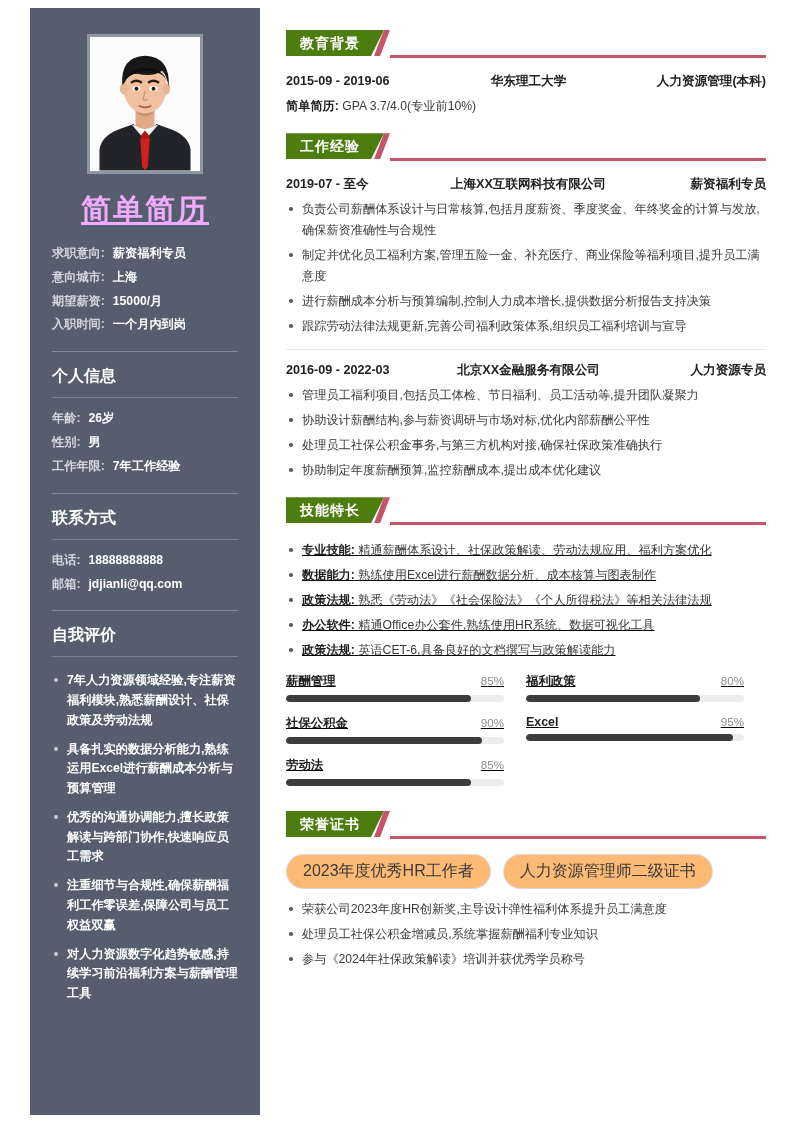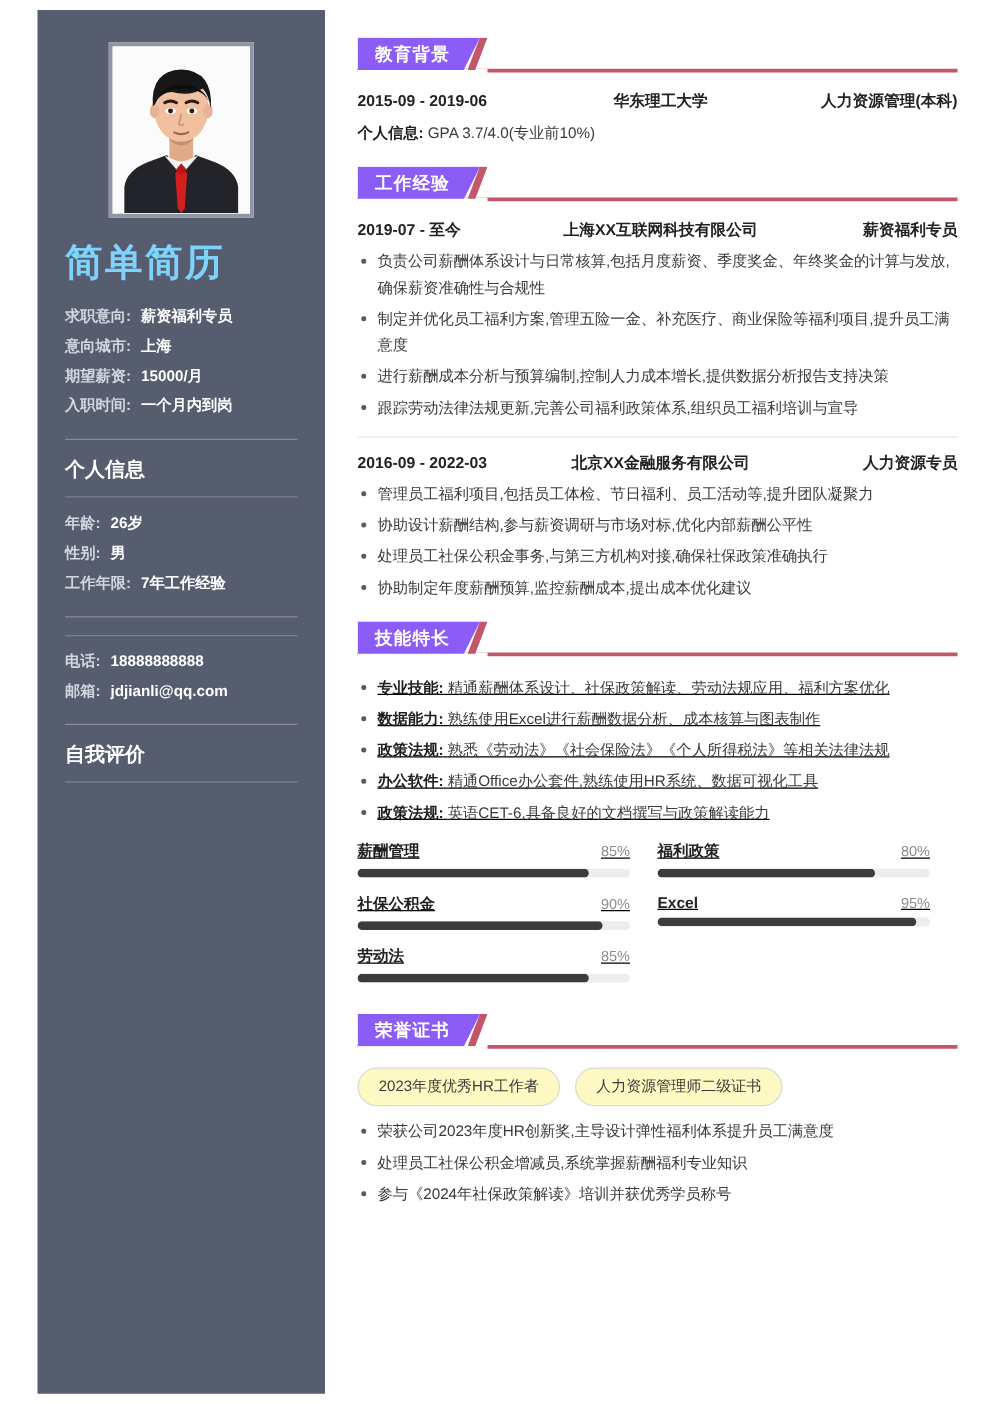--- a/index.html
+++ b/index.html
@@ -31,26 +31,27 @@
     width: 116px; height: 140px;
     margin: 0 auto 16px auto;
     background: #ffffff;
     border: 3px solid #8f96a3;
     overflow: hidden;
     position: relative;
   }
   .photo-wrap svg { display: block; width: 100%; height: 100%; }
 
   .resume-title {
-    text-align: left;
+    text-align: center;
     font-size: 30px;
     font-weight: bold;
     letter-spacing: 2px;
-    color: #7dd3fc;
+    color: #f0abfc;
     margin: 2px 0 16px 0;
+    text-decoration: underline;
   }
 
   .kv {
     font-size: 12.2px;
     line-height: 1.05;
     margin-bottom: 11px;
     display: flex;
     align-items: flex-start;
   }
   .kv .k {
@@ -110,21 +111,21 @@
   .sec { margin-bottom: 6px; }
   .sec-head {
     position: relative;
     height: 30px;
     margin-bottom: 13px;
   }
   .sec-head .tag {
     position: absolute;
     left: 0; top: 0;
     height: 26px;
-    background: #8b5cf6;
+    background: #4d7c0f;
     color: #ffffff;
     font-size: 14px;
     font-weight: bold;
     line-height: 26px;
     padding: 0 24px 0 14px;
     clip-path: polygon(0 0, 100% 0, calc(100% - 13px) 100%, 0 100%);
     letter-spacing: 1px;
   }
   .sec-head .slash {
     position: absolute;
@@ -229,23 +230,23 @@
     background: #3c3c3c;
     border-radius: 4px;
   }
 
   
   .pills { display: flex; gap: 12px; margin: 4px 0 10px 0; flex-wrap: wrap; }
   .pill {
     border: 1px solid #d9d9d9;
     border-radius: 999px;
     padding: 6px 16px;
-    font-size: 12px;
+    font-size: 16px;
     color: #3a3a3a;
-    background: #fef9c3;
+    background: #fdba74;
   }
 </style>
 </head>
 <body>
 
 <div class="page">
 
   <aside class="sidebar">
 
     <div class="photo-wrap">
@@ -319,57 +320,65 @@
         <span class="k">性别:</span>
         <span class="v">男</span>
       </div>
       <div class="kv">
         <span class="k">工作年限:</span>
         <span class="v">7年工作经验</span>
       </div>
     </div>
 
     <div class="side-sep"></div>
+    <div class="side-head">联系方式</div>
     <div class="side-head-rule"></div>
 
     <div>
       <div class="kv">
         <span class="k">电话:</span>
         <span class="v">18888888888</span>
       </div>
       <div class="kv">
         <span class="k">邮箱:</span>
         <span class="v">jdjianli@qq.com</span>
       </div>
     </div>
 
     <div class="side-sep"></div>
     <div class="side-head">自我评价</div>
     <div class="side-head-rule"></div>
 
+    <ul class="side-list">
+      <li>7年人力资源领域经验,专注薪资福利模块,熟悉薪酬设计、社保政策及劳动法规</li>
+      <li>具备扎实的数据分析能力,熟练运用Excel进行薪酬成本分析与预算管理</li>
+      <li>优秀的沟通协调能力,擅长政策解读与跨部门协作,快速响应员工需求</li>
+      <li>注重细节与合规性,确保薪酬福利工作零误差,保障公司与员工权益双赢</li>
+      <li>对人力资源数字化趋势敏感,持续学习前沿福利方案与薪酬管理工具</li>
+    </ul>
   </aside>
 
   <main class="main">
 
     <section class="sec">
       <div class="sec-head">
         <div class="rule"></div>
         <div class="rule-mask" style="width:104px;"></div>
         <div class="tag">教育背景</div>
         <div class="slash" style="left:88px;"></div>
       </div>
 
       <div class="row-3">
         <span class="c-date">2015-09 - 2019-06</span>
         <span class="c-org">华东理工大学</span>
         <span class="c-role">人力资源管理(本科)</span>
       </div>
 
       <div class="line">
-        <b>个人信息:</b>
+        <b>简单简历:</b>
         <span>GPA 3.7/4.0(专业前10%)</span>
       </div>
     </section>
 
     <section class="sec" style="margin-top:16px;">
       <div class="sec-head">
         <div class="rule"></div>
         <div class="rule-mask" style="width:104px;"></div>
         <div class="tag">工作经验</div>
         <div class="slash" style="left:88px;"></div>

